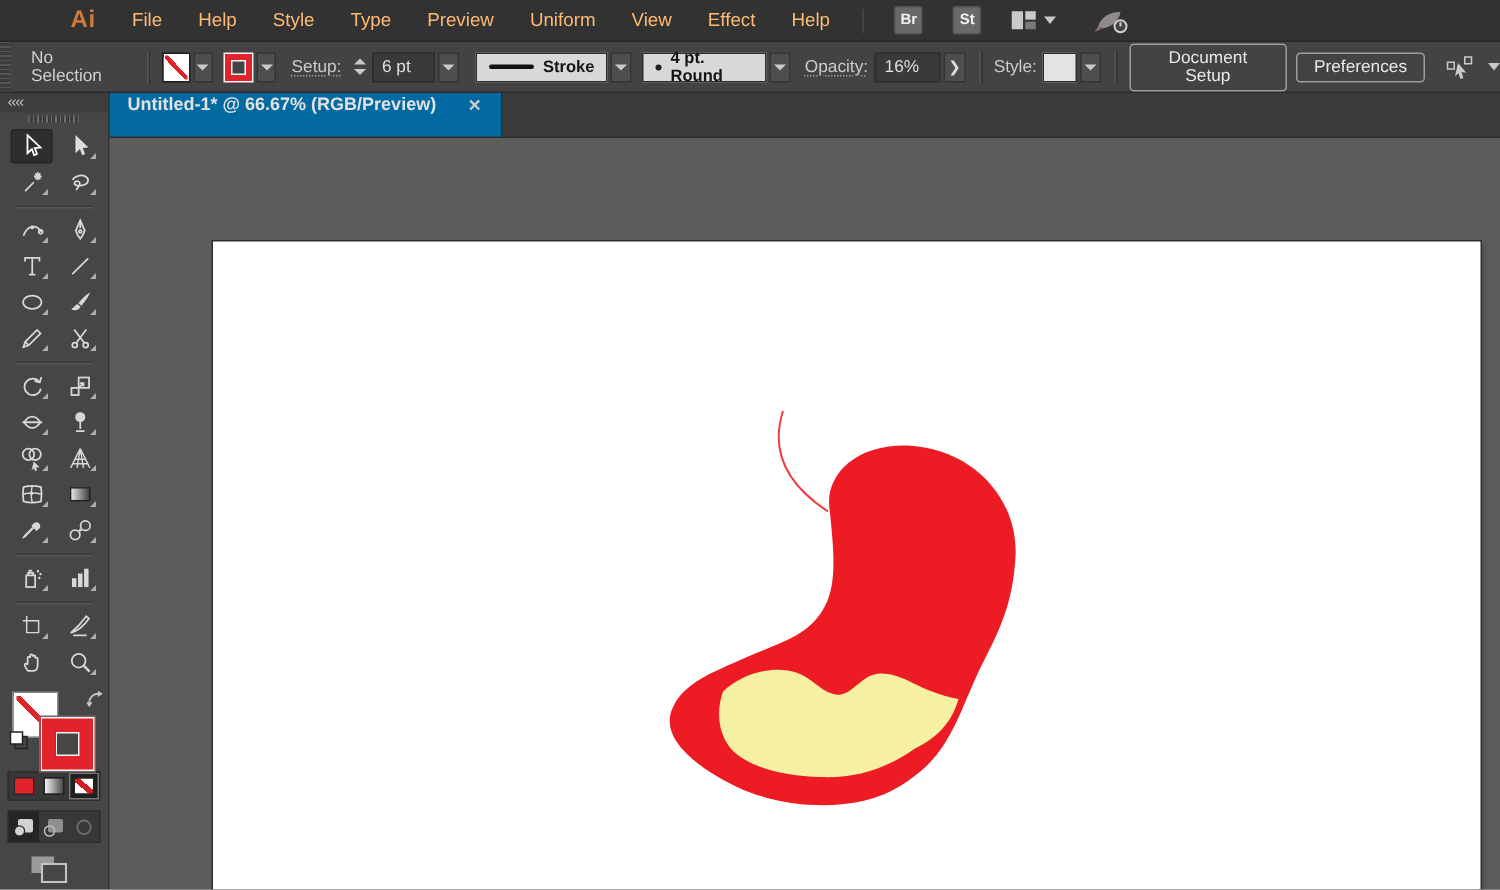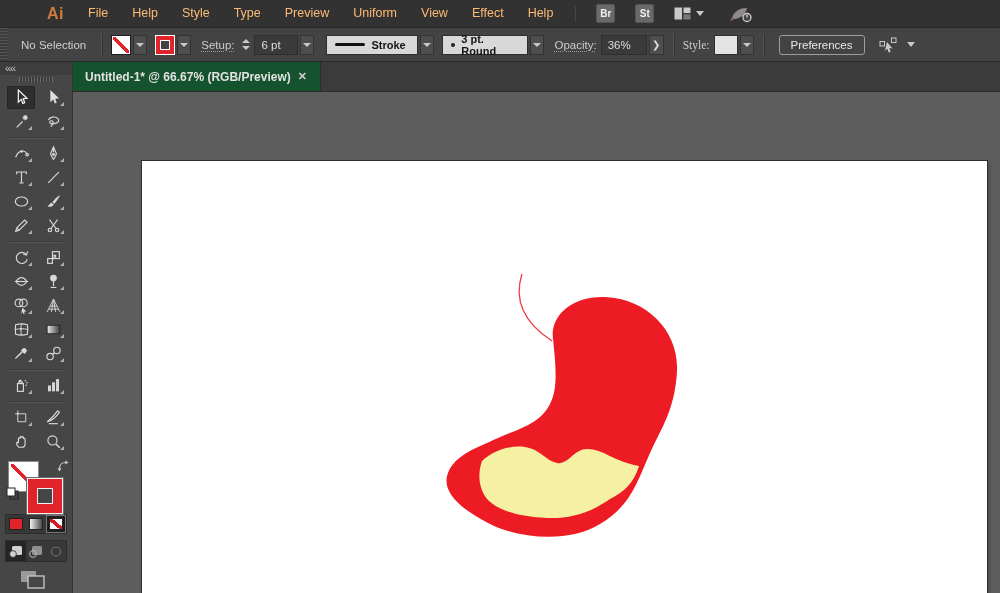--- a/index.html
+++ b/index.html
@@ -21,21 +21,21 @@
   .grip-v { width:7px; align-self:stretch; background:repeating-linear-gradient(to bottom,#5a5a5a 0 1px,#3a3a3a 1px 3px); margin-right:8px; opacity:.8; }
   .cb-sep { width:1px; height:22px; background:#555; box-shadow:1px 0 0 #333; margin:0 9px; }
   .no-selection { padding:0 6px; color:#cfcfcf; }
   .swatch-none { width:20px; height:20px; border:1px solid #1e1e1e; background:
       linear-gradient(to top right, #ffffff 44%, #e1242c 44% 56%, #ffffff 56%); box-shadow:inset 0 0 0 1px #fff; }
   .swatch-stroke { width:20px; height:20px; border:1px solid #1e1e1e; background:#e1242c; display:flex; align-items:center; justify-content:center; }
   .swatch-stroke .hole { width:8px; height:8px; background:#434343; box-shadow:0 0 0 1px #ffffff, 0 0 0 5px #e1242c, 0 0 0 6px #ffffff; }
   .chev-btn { width:14px; height:20px; display:flex; align-items:center; justify-content:center; background:#4e4e4e; border:1px solid #333; margin-left:2px; }
   .chev-btn .caret { border-top-width:4px; }
   .cb-label { margin:0 4px 0 10px; text-decoration:underline dotted #9a9a9a; text-underline-offset:2px; }
-  .cb-label.plain { text-decoration:none;font-family:Liberation Serif, serif; }
+  .cb-label.plain { text-decoration:none; }
   .spinner { display:flex; flex-direction:column; gap:3px; margin:0 4px; }
   .spinner i { width:0; height:0; border-left:4px solid transparent; border-right:4px solid transparent; }
   .spin-up { border-bottom:4px solid #c9c9c9; }
   .spin-down { border-top:4px solid #c9c9c9; }
   .dark-field { background:#3a3a3a; border:1px solid #2d2d2d; color:#dedede; height:20px; display:flex; align-items:center; padding:0 6px; }
   .light-dd { background:#d8d8d8; border:1px solid #2d2d2d; color:#141414; height:20px; display:flex; align-items:center; padding:0 8px; gap:6px; font-weight:bold; font-size:11px; }
   .uniform-line { width:30px; height:3px; background:#111; border-radius:2px; }
   .brush-dot { width:4px; height:4px; background:#222; border-radius:50%; }
   .fwd-btn { width:15px; height:20px; background:#4e4e4e; border:1px solid #333; color:#ddd; display:flex; align-items:center; justify-content:center; font-size:10px; margin-left:2px; }
   .style-swatch { width:24px; height:20px; background:#e3e3e3; border:1px solid #2d2d2d; }
@@ -78,21 +78,21 @@
   .app-btn.selected { background:#1f1f1f; box-shadow:inset 0 0 0 1px #777; }
 
   .modes-row { width:62px; margin:6px 0 0 5px; background:#383838; border:1px solid #2d2d2d; display:flex; }
   .mode-btn { width:20px; height:20px; display:flex; align-items:center; justify-content:center; }
   .mode-btn.selected { background:#252525; }
   .screen-mode { margin:8px 0 0 20px; }
 
   
   .doc-col { flex:1; display:flex; flex-direction:column; }
   .tabbar { height:30px; background:#3b3b3b; display:flex; align-items:flex-end; border-bottom:1px solid #2c2c2c; }
-  .tab { height:29px; background:#14532d; display:flex; align-items:center; padding:0 10px 0 12px; gap:4px; border-right:1px solid #2c2c2c; }
+  .tab { height:29px; background:#0369a1; display:flex; padding:0 10px 0 12px; gap:18px; border-right:1px solid #2c2c2c; }
   .tab-title { color:#e2e2e2; font-size:12px; font-weight:bold; white-space:nowrap; }
   .tab-close { color:#cfcfcf; font-size:11px; font-weight:bold; padding:2px 3px; }
 
   .canvas { flex:1; background:#5d5d5d; position:relative; overflow:hidden; }
   .artboard { position:absolute; left:69px; top:69px; width:845px; height:470px; background:#ffffff; box-shadow:0 0 0 1px #2e2e2e, 2px 2px 4px rgba(0,0,0,.25); }
   .artboard svg { position:absolute; inset:0; }
 </style>
 </head>
 <body>
 
@@ -160,38 +160,39 @@
     <span class="uniform-line"></span>
     <span>Stroke</span>
   </span>
   <span class="chev-btn">
       <i class="caret"></i>
     </span>
 
   <span style="width:8px"></span>
   <span class="light-dd" style="width:86px">
     <span class="brush-dot"></span>
-    <span>3 pt. Round</span>
+    <span>4 pt. Round</span>
   </span>
   <span class="chev-btn">
       <i class="caret"></i>
     </span>
 
   <span class="cb-label">Opacity:</span>
-  <span class="dark-field" style="width:46px">36%</span>
+  <span class="dark-field" style="width:46px">16%</span>
   <span class="fwd-btn">❯</span>
 
   <span class="cb-sep"></span>
   <span class="cb-label plain" style="margin-left:0">Style:</span>
   <span class="style-swatch"></span>
   <span class="chev-btn">
       <i class="caret"></i>
     </span>
 
   <span class="cb-sep"></span>
+  <button class="push-btn" style="margin-left:0">Document Setup</button>
   <button class="push-btn">Preferences</button>
 
   <span style="display:flex;align-items:center;gap:6px;margin-left:14px">
     <svg width="22" height="16" viewBox="0 0 22 16">
       <rect x="1" y="4.5" width="4.5" height="4.5" fill="none" stroke="#c9c9c9"></rect>
       <rect x="12.5" y="1" width="4.5" height="4.5" fill="none" stroke="#c9c9c9"></rect>
       <path d="M8 5 L13.5 11.5 L10.3 11 L11.6 15 L9.6 15.6 L8.4 11.8 L6 13.8 Z" fill="#c9c9c9"></path>
     </svg>
     <i class="caret"></i>
   </span>

